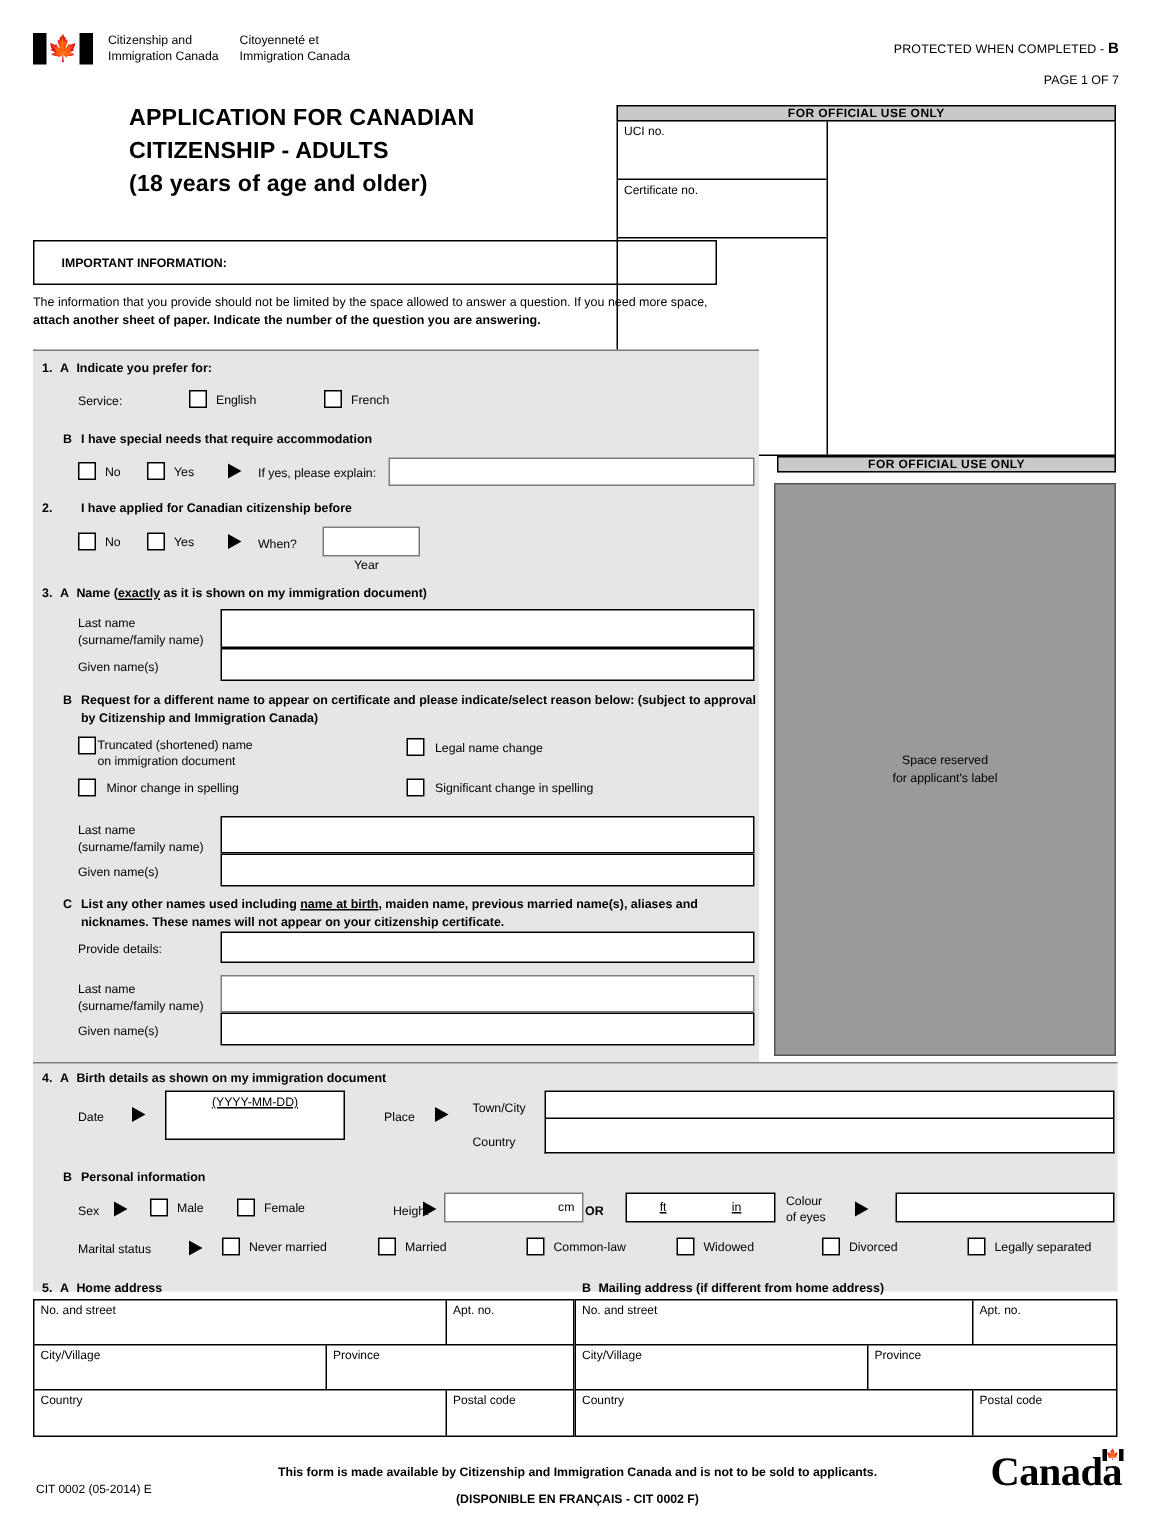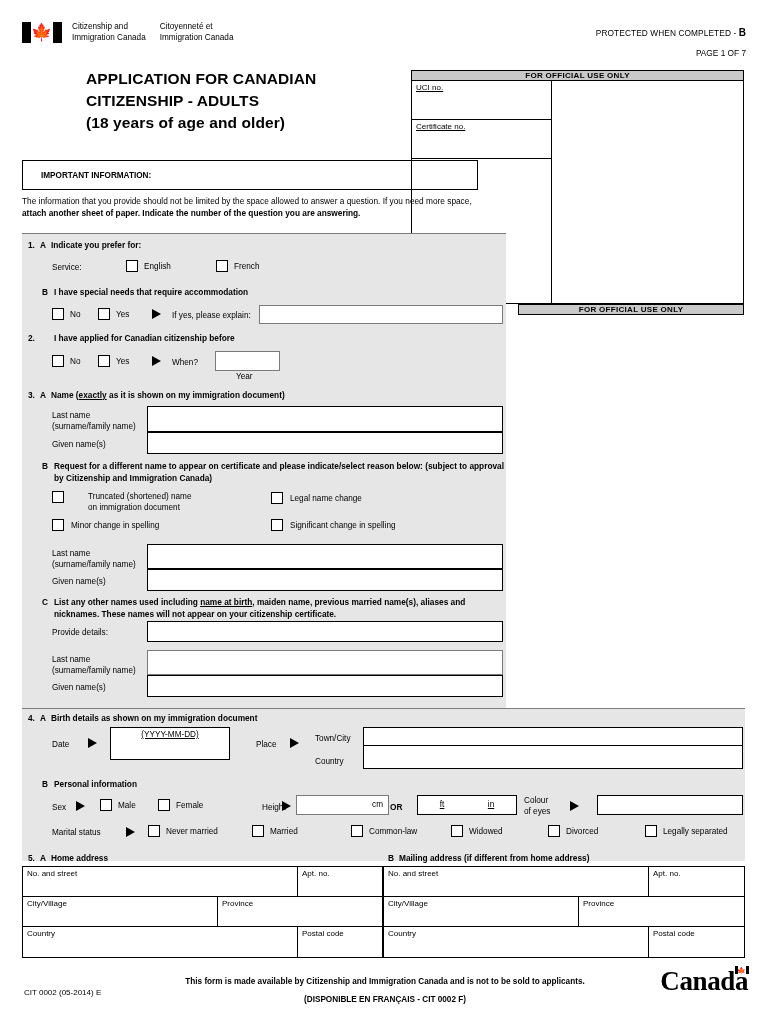--- a/index.html
+++ b/index.html
@@ -44,21 +44,21 @@
 
   .note { position:absolute; left:22px; top:195px; width:470px; font-size:8.3px; line-height:1.45; }
   .note b { font-weight:bold; }
 
   
   .ou1 { position:absolute; left:411px; top:70px; width:333px; }
   .ou-bar { height:11px; background:#c9c9c9; border:1px solid #000;
             display:flex; align-items:center; justify-content:center;
             font-size:8px; font-weight:bold; letter-spacing:.3px; }
   .ou1-body { position:relative; border:1px solid #000; border-top:none; height:223px; display:flex; }
-  .ou1-left { width:140px; border-right:1px solid #000;text-decoration:underline; }
+  .ou1-left { width:140px; border-right:1px solid #000; }
   .ou1-cell { height:39px; border-bottom:1px solid #000; padding:2px 4px; font-size:8px; }
   .ou1-cell.last { border-bottom:none; height:145px; border-right:none; }
   .ou1-right { flex:1; }
 
   
   .ou2bar { position:absolute; left:518px; top:304px; width:226px; height:11px;
             background:#c9c9c9; border:1px solid #000;
             display:flex; align-items:center; justify-content:center;
             font-size:8px; font-weight:bold; letter-spacing:.3px; }
   .labelbox { position:absolute; left:516px; top:322px; width:228px; height:382px;
@@ -159,20 +159,26 @@
     </div>
   </div>
 
   <div class="important">
     <div class="lbl">IMPORTANT INFORMATION:</div>
   </div>
 
   <div class="note"><span>The information that you provide should not be limited by the space allowed to answer a question. If you need more space, </span><b>attach another sheet of paper. Indicate the number of the question you are answering.</b></div>
 
   <div class="ou2bar">FOR OFFICIAL USE ONLY</div>
+  <div class="labelbox">
+    <div>
+      <div>Space reserved</div>
+      <div>for applicant's label</div>
+    </div>
+  </div>
 
   <div class="panel p1"></div>
 
   <div class="abs row" style="left:28px; top:240px; gap:5px;">
     <span class="qnum">1.</span>
     <span class="qnum">A</span>
     <span class="qtitle">Indicate you prefer for:</span>
   </div>
 
   <div class="abs lbl" style="left:52px; top:263px;">Service:</div>
@@ -231,21 +237,21 @@
   </div>
   <div class="abs fld sharp" style="left:147px; top:406px; width:356px; height:26px;"></div>
   <div class="abs lbl" style="left:52px; top:440px;">Given name(s)</div>
   <div class="abs fld sharp" style="left:147px; top:432px; width:356px; height:22px;"></div>
 
   <div class="abs" style="left:42px; top:461px; width:462px; display:flex; gap:6px;">
     <span class="qnum">B</span>
     <span class="qtitle" style="line-height:1.42;">Request for a different name to appear on certificate and please indicate/select reason below: (subject to approval by Citizenship and Immigration Canada)</span>
   </div>
 
-  <div class="abs row" style="left:52px; top:491px; gap:24px; align-items:flex-start;">
+  <div class="abs row" style="left:52px; top:491px; gap:1px; align-items:flex-start;">
     <span class="cb"></span>
     <span class="lbl" style="line-height:1.35;">
       <span style="display:block;">Truncated (shortened) name</span>
       <span style="display:block;">on immigration document</span>
     </span>
   </div>
   <div class="abs row" style="left:271px; top:492px; gap:7px;">
     <span class="cb"></span>
     <span class="lbl">Legal name change</span>
   </div>

